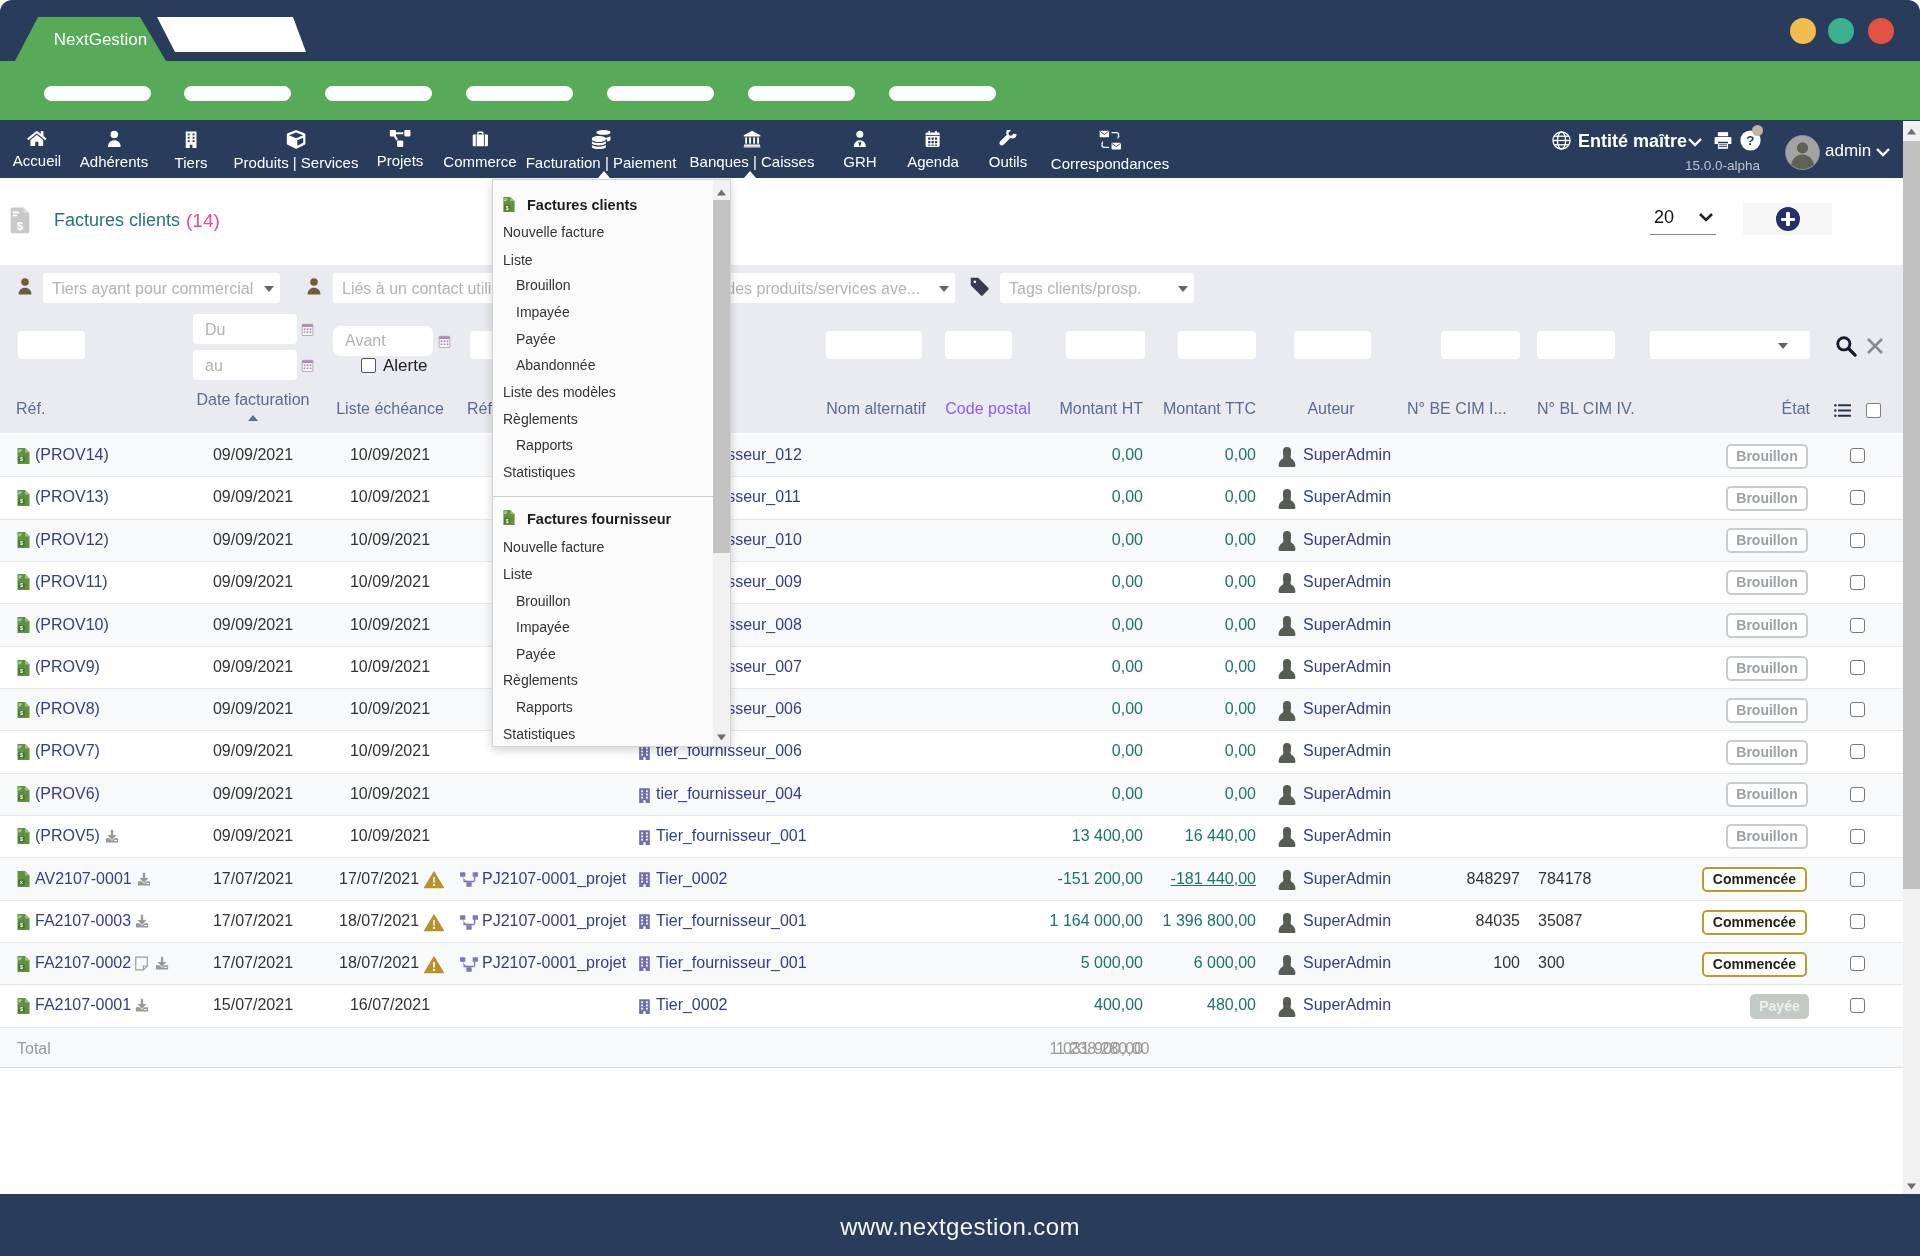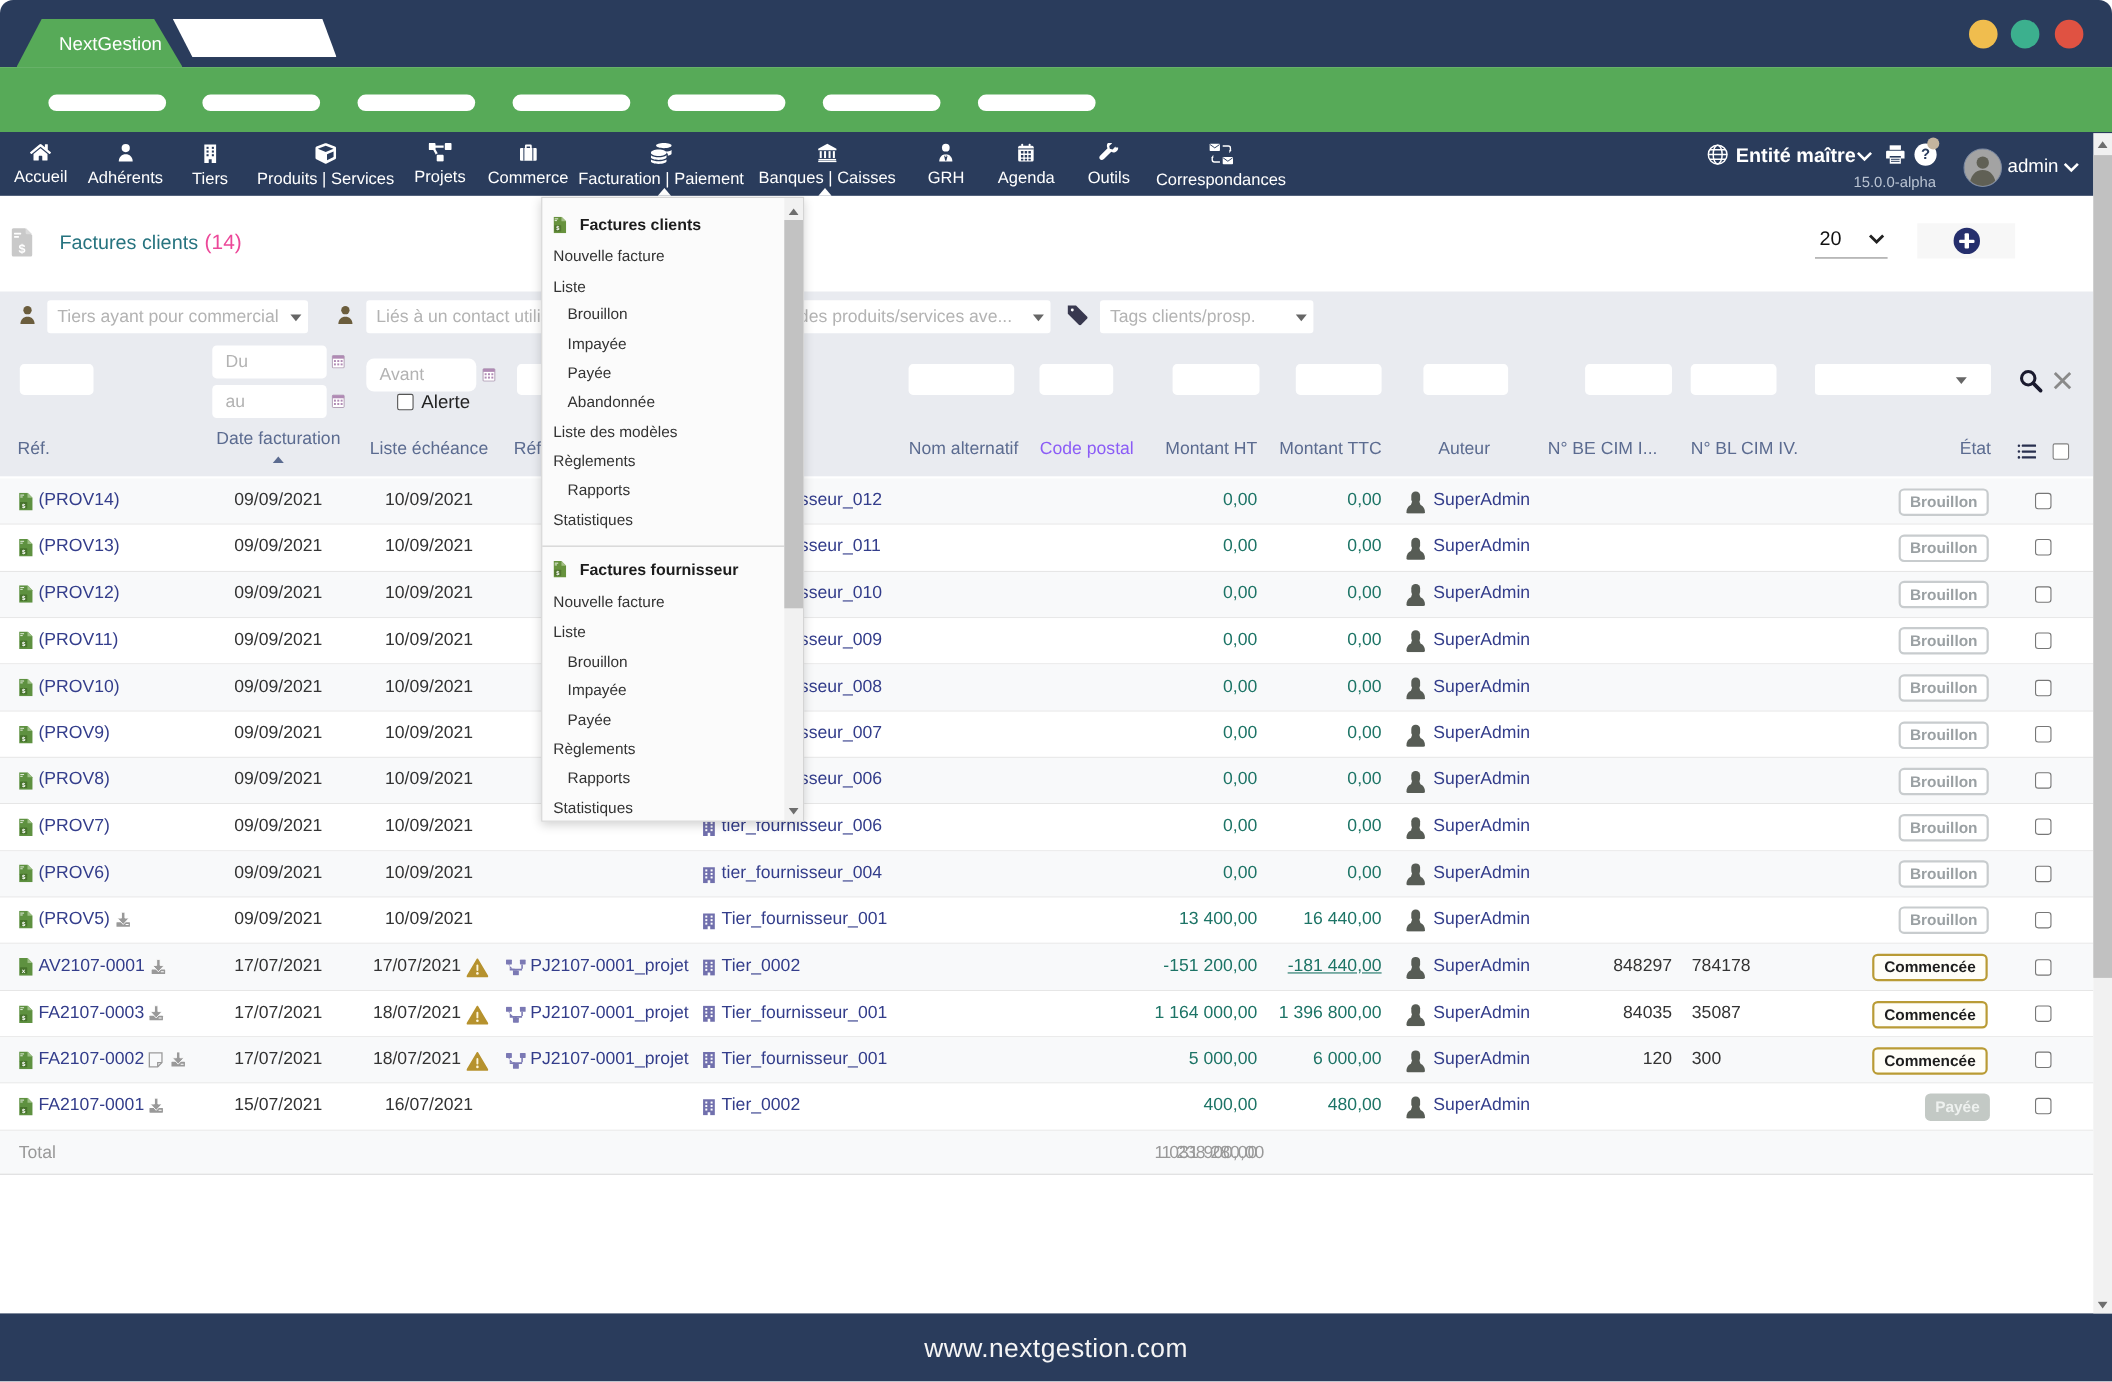--- a/index.html
+++ b/index.html
@@ -845,21 +845,21 @@
     </svg></div>
 <div class="txt" style="left:656px;top:954px;color:#333d8b;font-size:16px;">Tier_fournisseur_001</div>
 <div class="txt" style="left:943px;top:954px;width:200px;text-align:right;color:#1d7466;font-size:16px;">5 000,00</div>
 <div class="txt" style="left:1056px;top:954px;width:200px;text-align:right;color:#1d7466;font-size:16px;">6 000,00</div>
 <div class="abs" style="left:1277px;top:954px;"><svg width="20" height="21" viewBox="0 0 100 104" fill="#575c55">
       <rect x="30" y="4" width="40" height="54" rx="19"></rect>
       <path d="M34 48h32l6 18H28z"></path>
       <path d="M8 98c0-26 18-38 42-38s42 12 42 38q0 6-8 6H16q-8 0-8-6z"></path>
     </svg></div>
 <div class="txt" style="left:1303px;top:954px;color:#333d8b;font-size:16px;">SuperAdmin</div>
-<div class="txt" style="left:1420px;top:954px;width:100px;text-align:right;color:#333;font-size:16px;">120</div>
+<div class="txt" style="left:1420px;top:954px;width:100px;text-align:right;color:#333;font-size:16px;">100</div>
 <div class="txt" style="left:1538px;top:954px;color:#333;font-size:16px;">300</div>
 <div class="badge" style="left:1702px;top:952px;width:101px;height:21px;line-height:21px;border:2px solid #b99b35;color:#1e1e1e;background:#fffef8;">Commencée</div>
 <div class="abs" style="left:1850px;top:956px;width:13px;height:13px;background:#fff;border:1.5px solid #777;border-radius:3px;"></div>
 <div class="abs" style="left:0;top:985px;width:1903px;height:43px;background:#fff;border-bottom:1px solid #e6e6e6;box-sizing:border-box;"></div>
 <div class="abs" style="left:17px;top:998px;"><svg width="13" height="16" viewBox="0 0 384 512">
       <path d="M0 0h240l144 144v368H0z" fill="#5e9140"></path>
       <path d="M240 0l144 144H240z" fill="#9cbf85"></path>
       <g fill="#dfe9d8">
         <rect x="30" y="52" width="110" height="30"></rect>
         <rect x="30" y="106" width="70" height="30"></rect>

